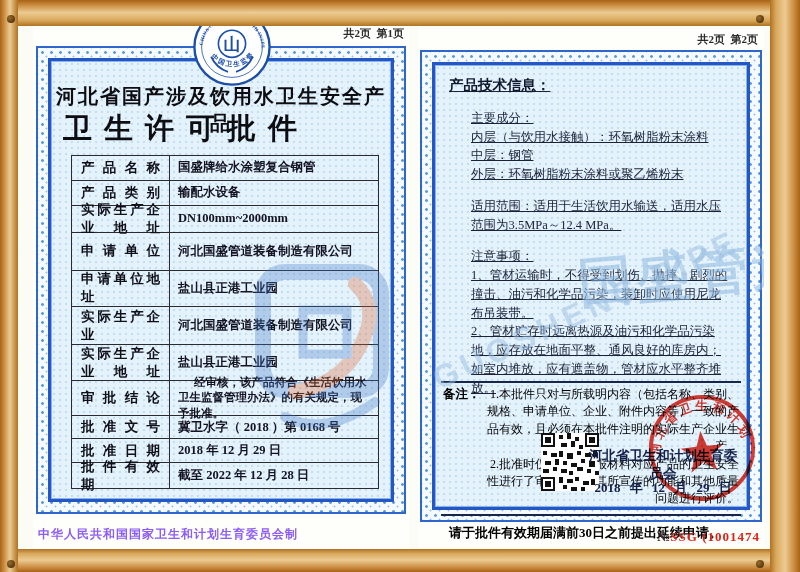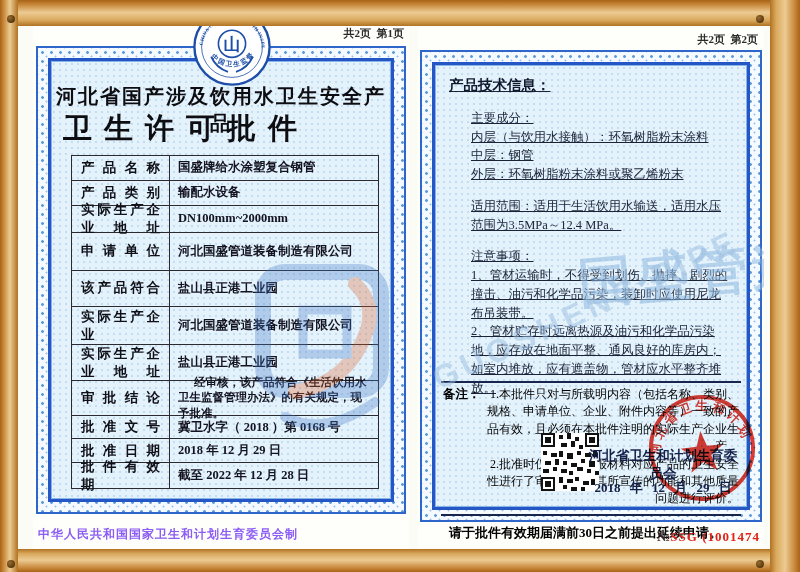--- a/index.html
+++ b/index.html
@@ -130,21 +130,21 @@
           <div class="tvalue">DN100mm~2000mm</div>
         </div>
         <div class="trow" style="flex:42">
           <div class="tlabel">
               <span>申 请 单 位</span>
             </div>
           <div class="tvalue">河北国盛管道装备制造有限公司</div>
         </div>
         <div class="trow" style="flex:40">
           <div class="tlabel">
-              <span>该产品符合</span>
+              <span>申请单位地址</span>
             </div>
           <div class="tvalue">盐山县正港工业园</div>
         </div>
         <div class="trow" style="flex:42">
           <div class="tlabel">
               <span>实际生产企业</span>
             </div>
           <div class="tvalue">河北国盛管道装备制造有限公司</div>
         </div>
         <div class="trow" style="flex:40">

